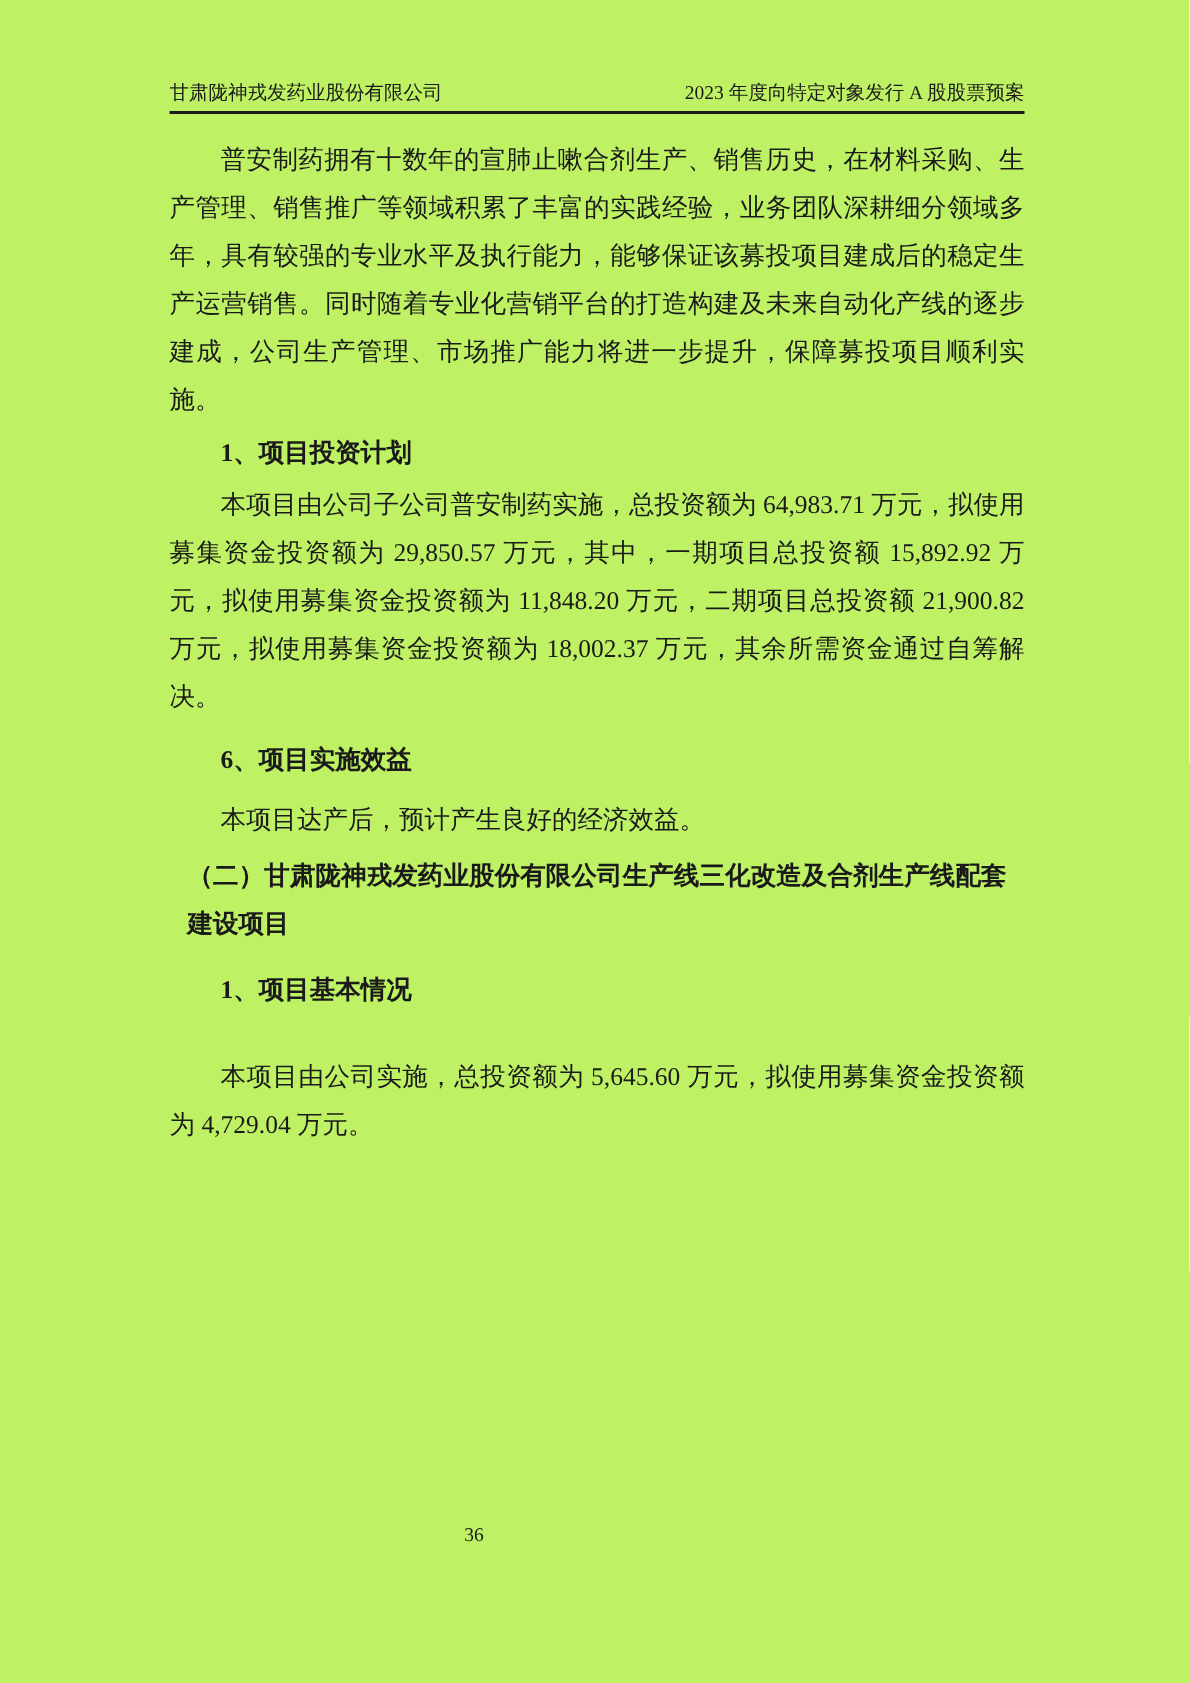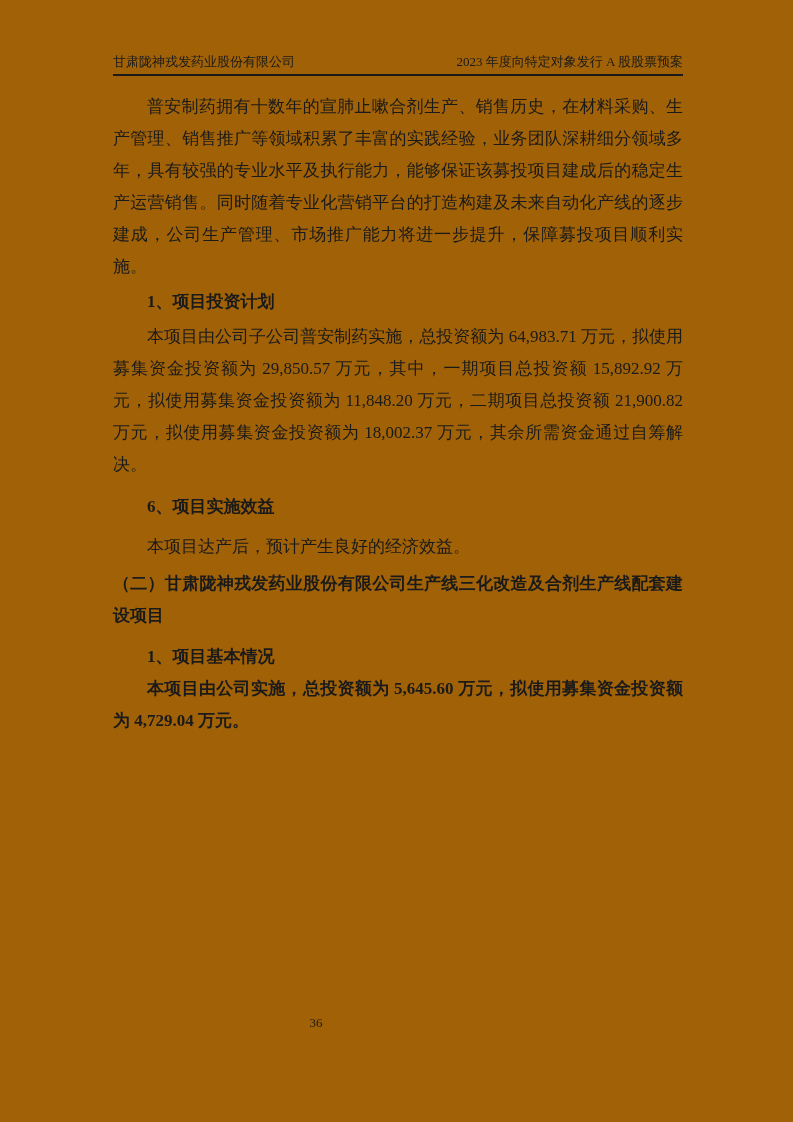--- a/index.html
+++ b/index.html
@@ -4,21 +4,21 @@
 <style>
   html, body {
     margin: 0;
     padding: 0;
     background: #ffffff;
   }
   .page {
     position: relative;
     width: 793px;
     height: 1122px;
-    background: #a16207;
+    background: #bef264;
     color: #1a1a1a;
     font-family: "Liberation Serif", "DejaVu Serif", serif;
     overflow: hidden;
   }
   
   .page-header {
     position: absolute;
     top: 53px;
     left: 113px;
     width: 570px;
@@ -51,34 +51,34 @@
     text-indent: 2em;
     word-break: break-all;
   }
   .heading-sub {
     margin: 0;
     font-weight: bold;
     text-indent: 2em;
     font-family: "Liberation Serif", "DejaVu Serif", serif;
   }
   .heading-section {
-    margin: 0;
+    margin: 12px;
     font-weight: bold;
     text-indent: 0;
     text-align: justify;
     word-break: break-all;
     font-family: "Liberation Sans", "DejaVu Sans", sans-serif;
   }
   .mt-h5   { margin-top: 3px; }
   .mt-p2   { margin-top: 3px; }
   .mt-h6   { margin-top: 10px; }
   .mt-p3   { margin-top: 8px; }
   .mt-hsec { margin-top: 5px; }
   .mt-h1   { margin-top: 9px; }
-  .mt-p4   { margin-top: 0; font-weight: bold; }
+  .mt-p4   { margin-top: 26px; }
   
   .page-footer {
     position: absolute;
     left: 0;
     top: 1014px;
     width: 632px;
     text-align: center;
     font-size: 13px;
     line-height: 18px;
   }

